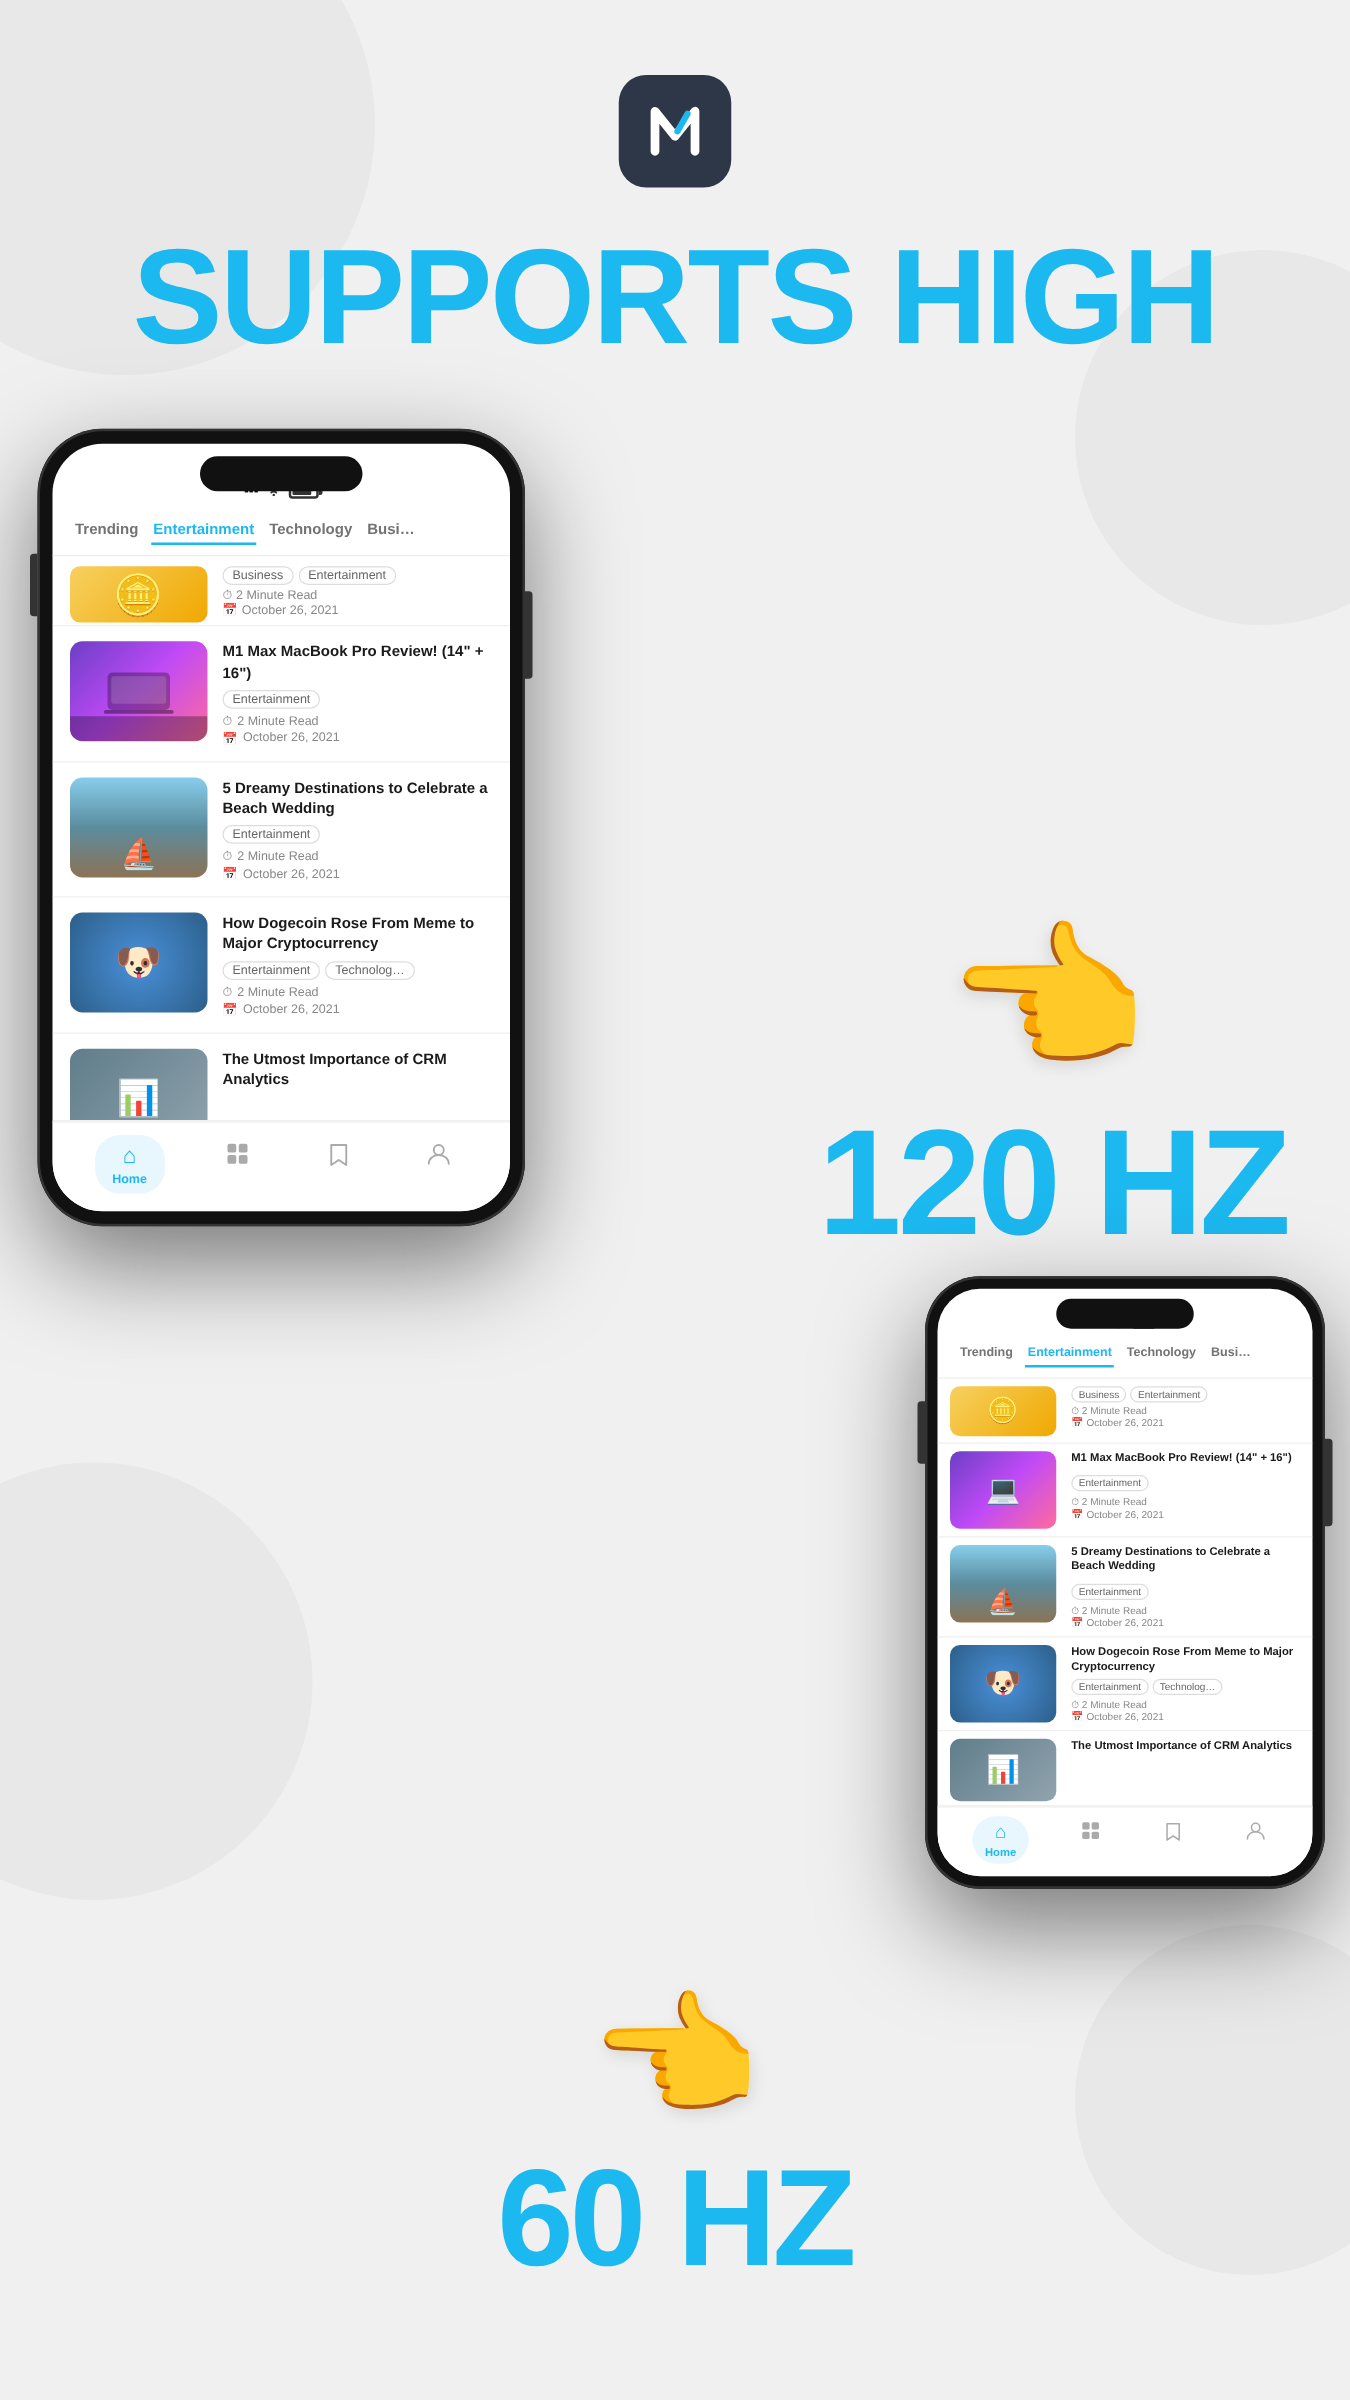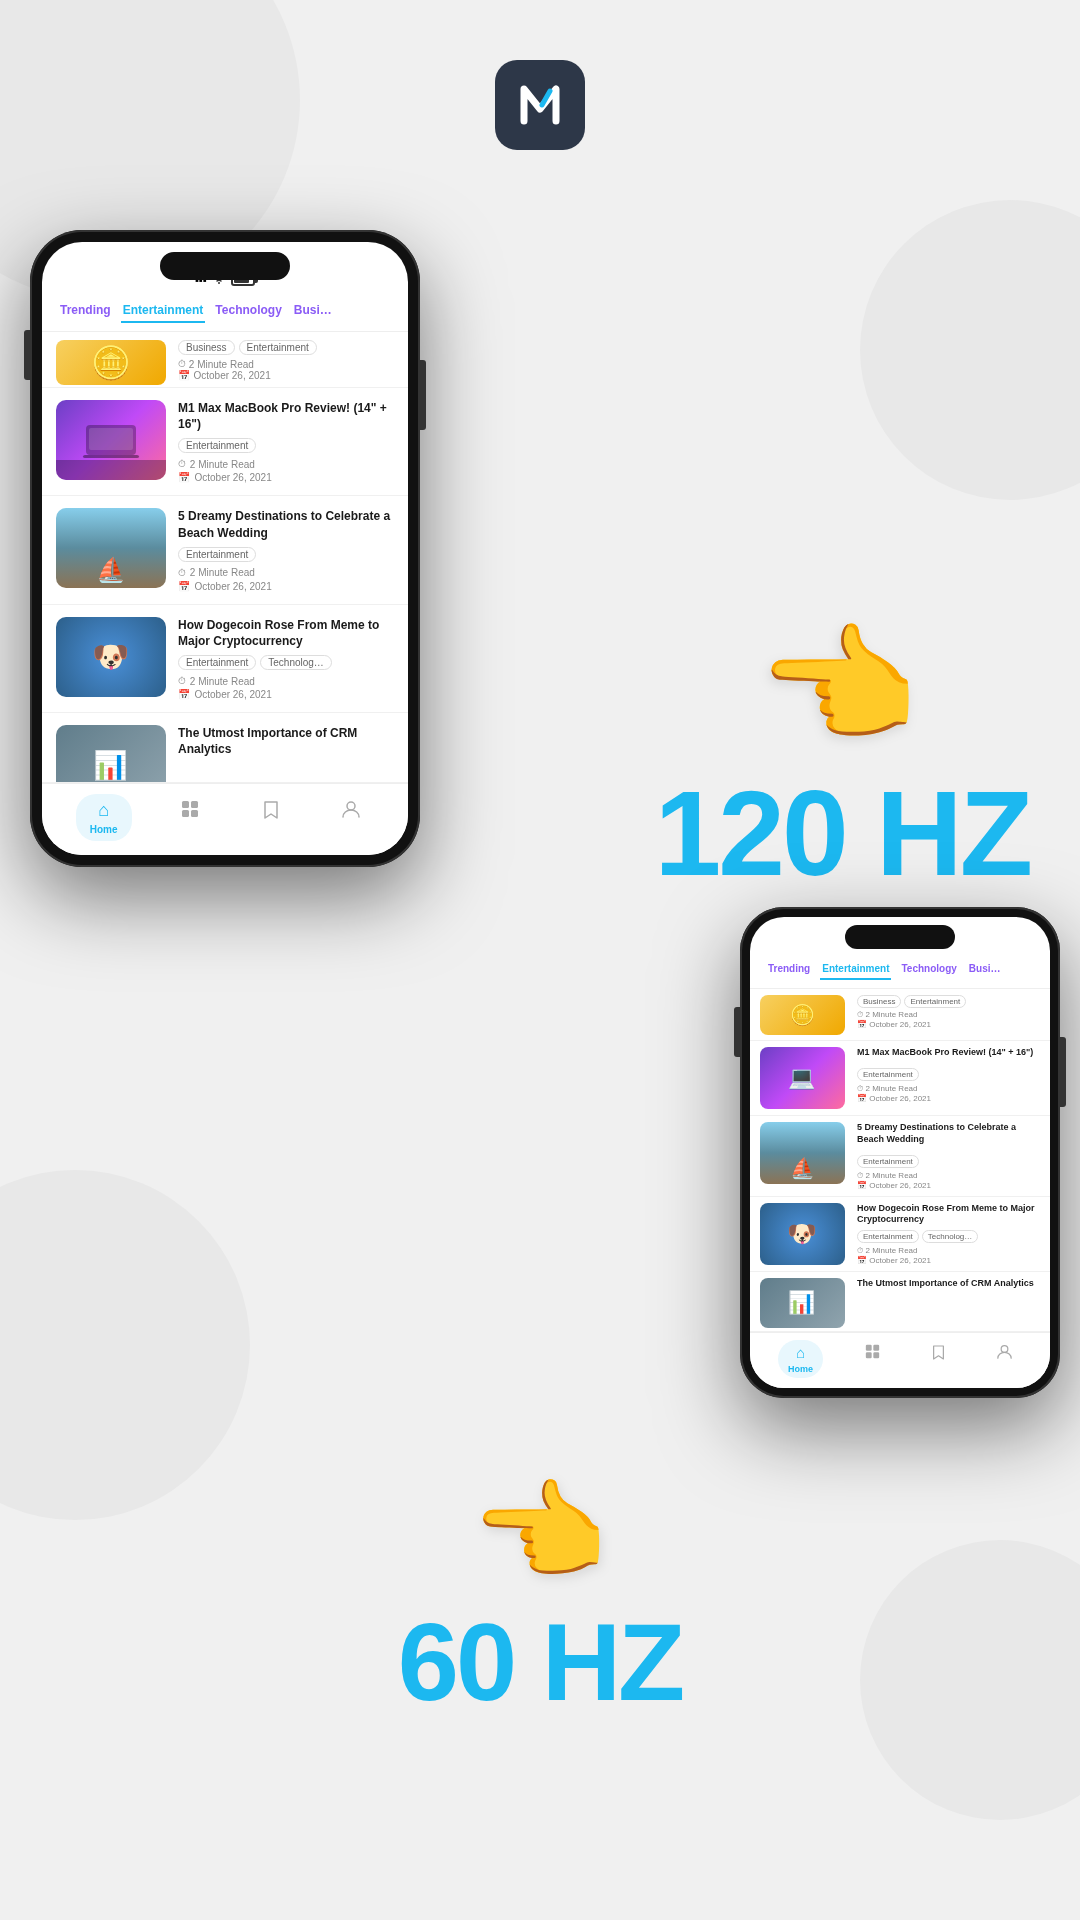--- a/index.html
+++ b/index.html
@@ -201,21 +201,21 @@
     .app-nav {
       display: flex;
       padding: 6px 16px 8px;
       gap: 8px;
       border-bottom: 1px solid #eee;
       overflow: hidden;
     }
     .nav-tab {
       font-size: 12px;
       font-weight: 600;
-      color: #8b5cf6;
+      color: #737373;
       white-space: nowrap;
       padding: 4px 2px;
     }
     .nav-tab.active {
       color: #1cb8f0;
       border-bottom: 2px solid #1cb8f0;
     }
 
     
     .article-list {
@@ -427,20 +427,21 @@
   <div class="logo-box">
     <svg width="56" height="56" viewBox="0 0 56 56" fill="none" xmlns="http://www.w3.org/2000/svg">
 
       <path d="M12 44 L12 12 L28 32 L44 12 L44 44" stroke="white" stroke-width="7" stroke-linecap="round" stroke-linejoin="round" fill="none"></path>
       <path d="M30 28 L38 14" stroke="#1cb8f0" stroke-width="5" stroke-linecap="round" fill="none"></path>
     </svg>
   </div>
 </div>
 
 <div class="headline">
+  <div class="headline-text">SUPPORTS HIGH</div>
 </div>
 
 <div class="phones-section">
 
   <div class="phone-wrapper phone-large">
     <div class="phone-outer">
       <div class="phone-notch-bar"></div>
       <div class="phone-screen">
 
         <div class="app-status-bar">

